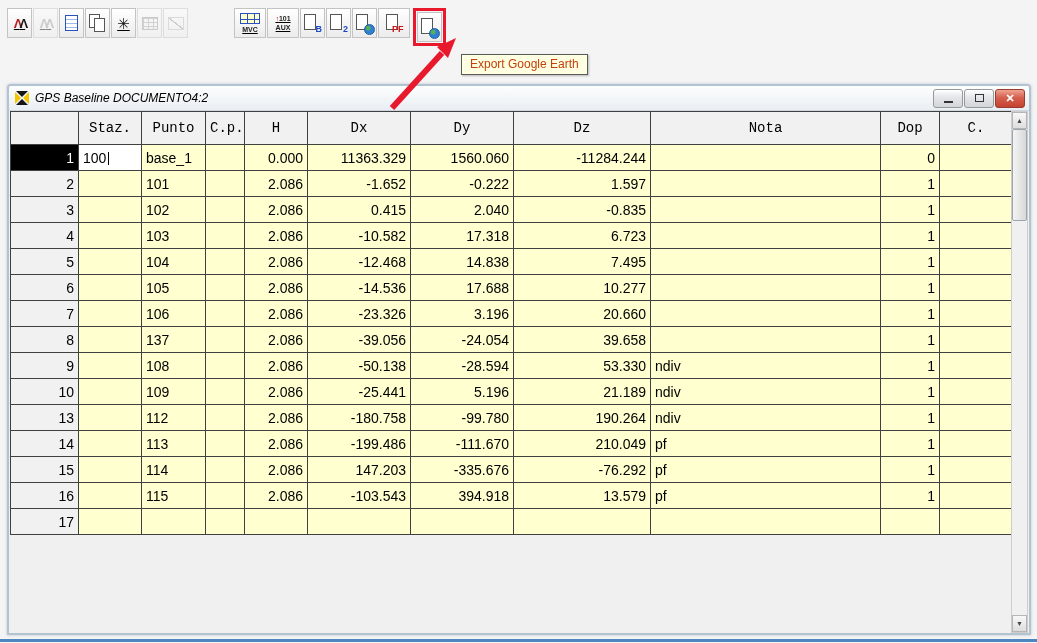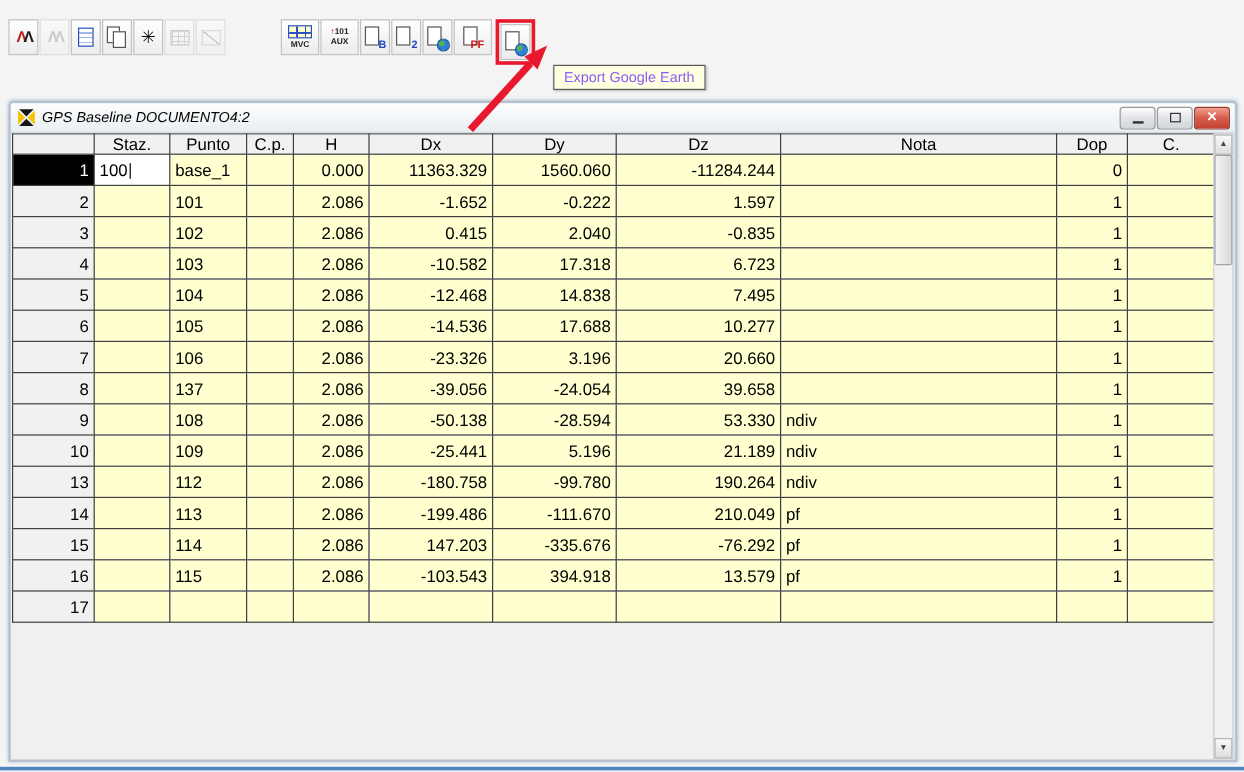--- a/index.html
+++ b/index.html
@@ -5,21 +5,21 @@
   * { margin:0; padding:0; box-sizing:border-box; }
   html,body { width:1037px; height:643px; }
   body {
     position:relative; overflow:hidden;
     background:#f4f4f4;
     font-family:"Liberation Sans", sans-serif;
     color:#000;
   }
 
   
-  .toolbar { position:absolute; left:7px; top:16px; display:flex; align-items:flex-start; }
+  .toolbar { position:absolute; left:7px; top:8px; display:flex; align-items:flex-start;text-decoration:underline; }
   .tb-group { display:flex; gap:1px; align-items:flex-start; }
   .g2 { margin-left:46px; }
   .tb-btn {
     width:25px; height:30px;
     border:1px solid #c3c3c3;
     background:linear-gradient(#ffffff,#ececec);
     display:flex; flex-direction:column; align-items:center; justify-content:center;
     position:relative; cursor:default;
   }
   .tb-btn.wide { width:32px; }
@@ -55,21 +55,21 @@
   .ov-red { color:#cc1111; }
   .globe { position:absolute; right:-2px; bottom:-2px; width:11px; height:11px; border-radius:50%;
     background:radial-gradient(circle at 35% 35%,#57b057 28%,#2f7fd4 30%); border:1px solid #1c5e9e; }
 
   .hl-box { border:3px solid var(--accent,#e8192c); padding:1px; margin-left:2px; display:flex; }
 
   
   .tooltip {
     position:absolute; left:461px; top:54px; height:21px; line-height:19px;
     padding:0 8px; background:var(--tooltip-bg,#ffffe1);
-    border:1px solid #5a5a5a; font-size:12px; color:#8b5cf6;
+    border:1px solid #5a5a5a; font-size:12px; color:#c2410c;
     box-shadow:1px 1px 2px rgba(0,0,0,.25); white-space:nowrap; z-index:5;
   }
 
   
   .arrow { position:absolute; left:378px; top:32px; pointer-events:none; z-index:6; }
 
   
   .window {
     position:absolute; left:7px; top:84px; width:1024px; height:551px;
     background:#f0f0f0; border:2px solid #b4c3d1; border-radius:4px 4px 0 0;
@@ -94,21 +94,21 @@
   .win-btn.close { background:linear-gradient(#f0a292,#d65f4e 45%,#c4422f); border-color:#9a3b2e; }
   .win-btn.close .xgl { color:#fff; font-size:11px; font-weight:bold; line-height:11px; }
 
   
   .grid-area { position:absolute; left:0; top:25px; right:0; bottom:0; overflow:hidden; }
   table { border-collapse:collapse; table-layout:fixed; width:1003px; margin:0 0 0 1px; }
   th, td {
     border:1px solid #404040; padding:0 4px;
     font-size:14px; overflow:hidden; white-space:nowrap;
   }
-  th { background:#f1f1f1; font-weight:normal; height:17px; text-align:center; }
+  th { background:#f1f1f1; font-weight:normal; height:33px; text-align:center;font-family:Liberation Mono, monospace; }
   td { height:26px; background:var(--cell-bg,#ffffcf); }
   td.rn { background:#f1f1f1; text-align:right; }
   td.rn.sel { background:var(--selected-bg,#000); color:#fff; }
   td.al { text-align:left; }
   td.ar { text-align:right; }
   td.edit { background:#fff; }
   .caret { display:inline-block; width:1px; height:13px; background:#000; margin-left:2px; vertical-align:-2px; }
 
   
   .scrollbar { position:absolute; top:0; right:1px; width:17px; bottom:0; background:#f0f0f0; border:1px solid #cdcdcd; }

